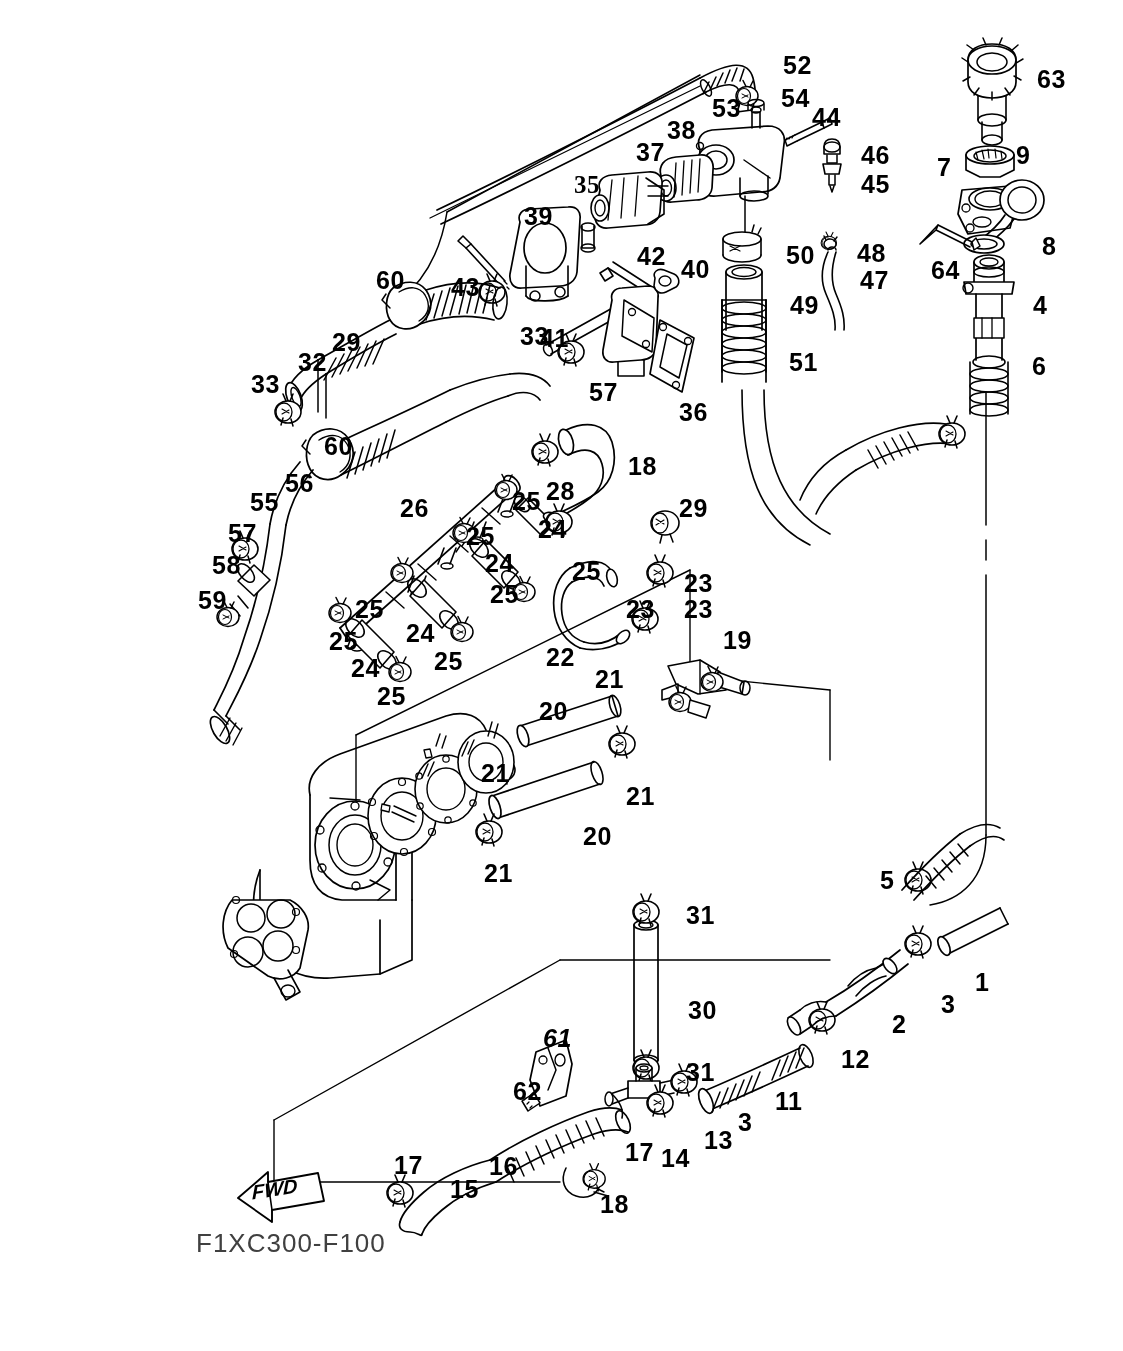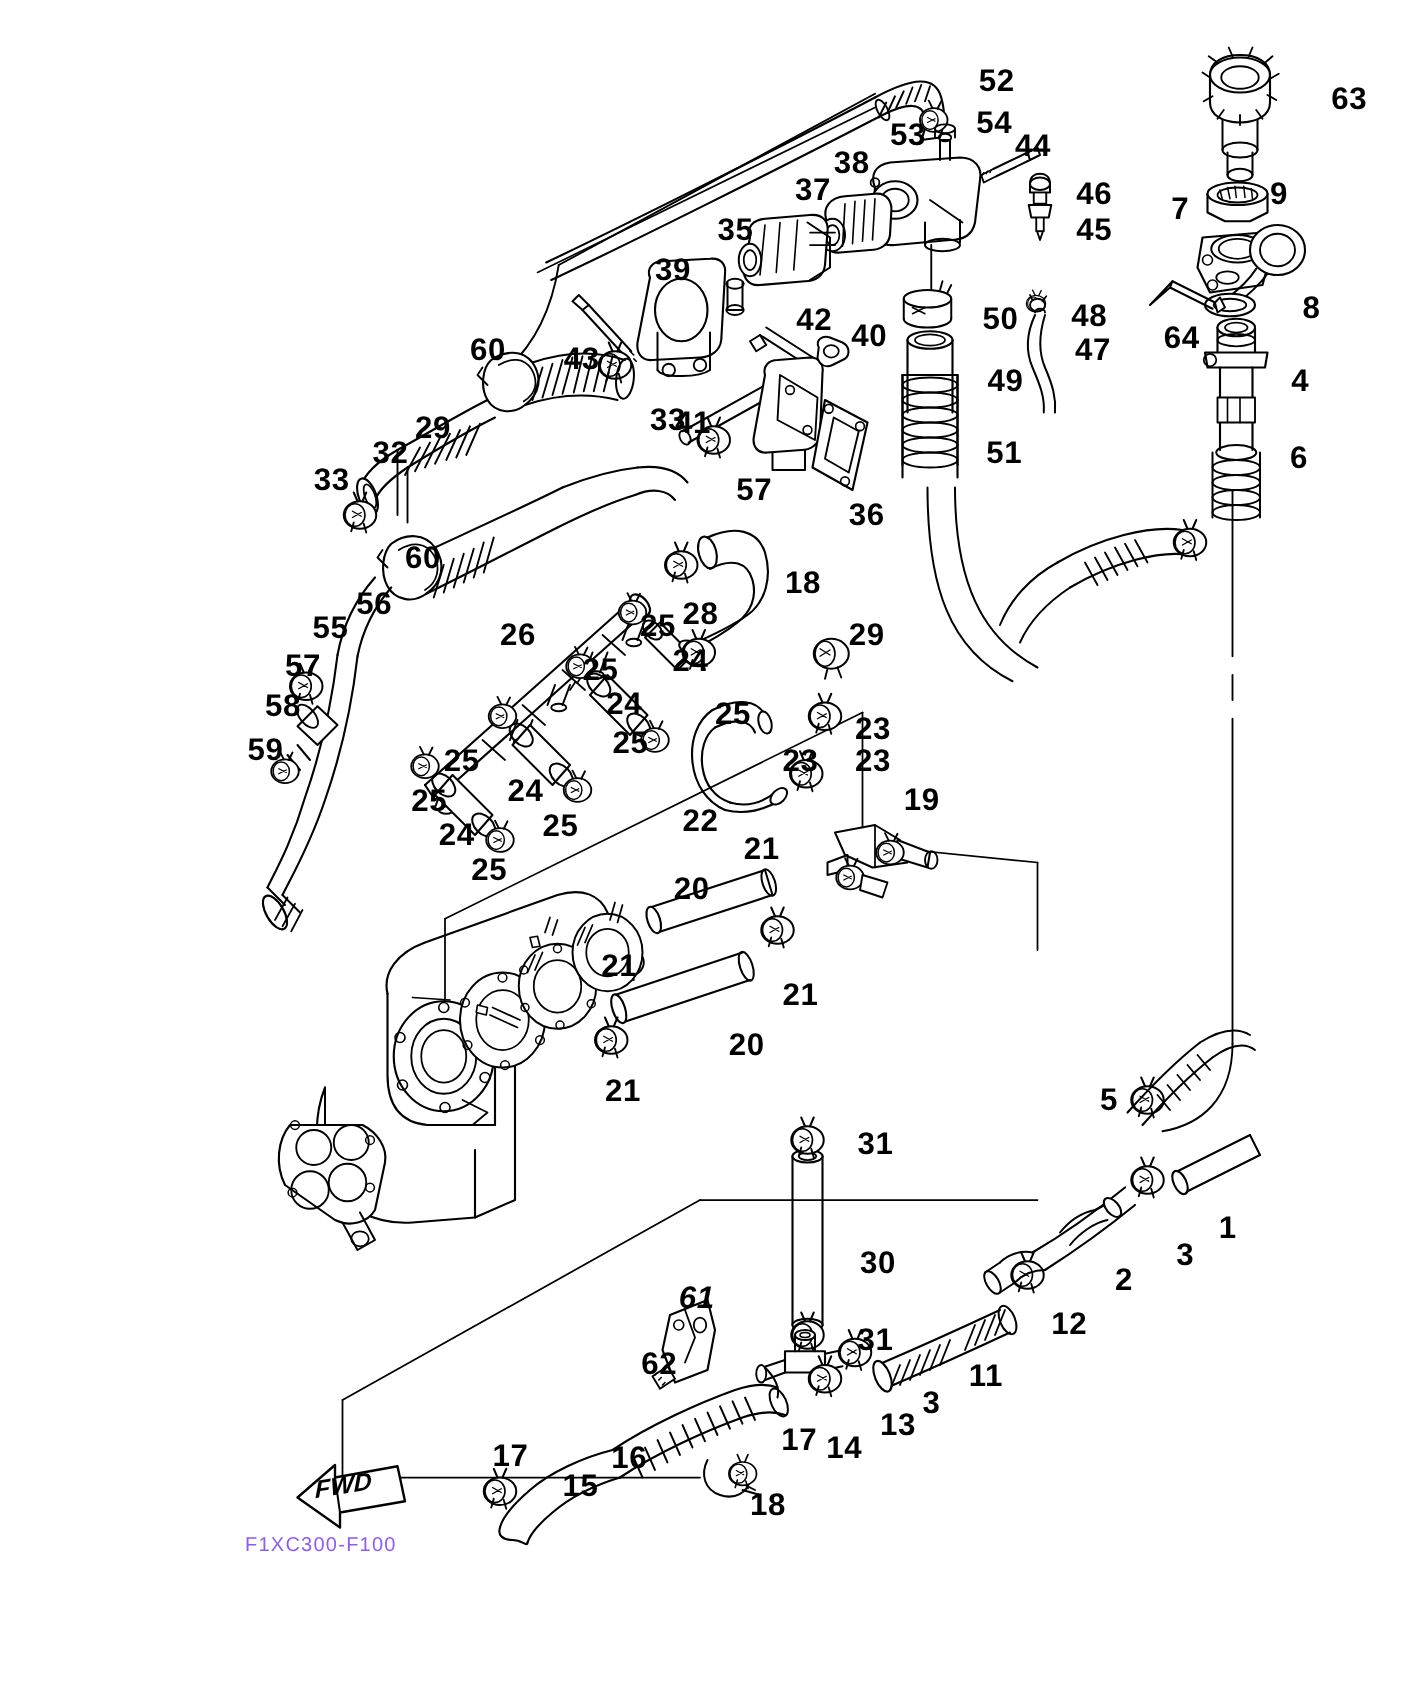--- a/index.html
+++ b/index.html
@@ -2,21 +2,21 @@
 <html><head>
 <meta charset="utf-8">
 <style>
   html,body{margin:0;padding:0;background:#fff;}
   body{width:1123px;height:1351px;font-family:"Liberation Sans",sans-serif;overflow:hidden;}
   #stage{position:relative;width:1123px;height:1351px;background:#fff;}
   #art{position:absolute;left:0;top:0;width:1123px;height:1351px;}
   .lbl{position:absolute;font-family:"Liberation Sans",sans-serif;font-size:25px;font-weight:bold;color:#000;
        letter-spacing:.5px;line-height:1;white-space:nowrap;}
   #code{position:absolute;left:196px;top:1228px;font-family:"Liberation Sans",sans-serif;
-        font-size:16px;color:#8b5cf6;letter-spacing:1px;white-space:nowrap;}
+        font-size:26px;color:#404040;letter-spacing:1px;white-space:nowrap;}
   #fwdtxt{position:absolute;left:252px;top:1178px;font-size:20px;font-weight:bold;font-style:italic;
           color:#000;transform:skewY(-9deg);letter-spacing:0px;}
 </style>
 </head>
 <body>
 
 <div id="stage">
 
   <svg id="art" viewBox="0 0 1123 1351" xmlns="http://www.w3.org/2000/svg">
     <defs>
@@ -540,31 +540,31 @@
       <path d="M238,1198 L268,1172 L268,1182 L318,1173 L324,1201 L272,1210 L272,1222 Z" stroke-width="1.9" fill="#fff"></path>
       <path d="M268,1182 L272,1210" stroke-width="1.6"></path>
     </g>
   </svg>
 
   <div id="fwdtxt">FWD</div>
   <div id="code">F1XC300-F100</div>
 
   <div id="callout-layer">
       <div class="lbl" style="left: 783px; top: 53px;">52</div>
-      <div class="lbl" style="left: 1037px; top: 67px; margin-left: 28px;">63</div>
+      <div class="lbl" style="left: 1037px; top: 67px;">63</div>
       <div class="lbl" style="left: 781px; top: 86px;">54</div>
       <div class="lbl" style="left: 712px; top: 96px;">53</div>
       <div class="lbl" style="left: 812px; top: 105px;">44</div>
       <div class="lbl" style="left: 667px; top: 118px;">38</div>
       <div class="lbl" style="left: 861px; top: 143px;">46</div>
       <div class="lbl" style="left: 1016px; top: 143px;">9</div>
       <div class="lbl" style="left: 636px; top: 140px;">37</div>
       <div class="lbl" style="left: 937px; top: 155px;">7</div>
       <div class="lbl" style="left: 861px; top: 172px;">45</div>
-      <div class="lbl" style="left: 574px; top: 172px;">35</div>
+      <div class="lbl" style="left: 574px; top: 172px; font-family: Liberation Serif, serif;">35</div>
       <div class="lbl" style="left: 1042px; top: 234px;">8</div>
       <div class="lbl" style="left: 524px; top: 204px;">39</div>
       <div class="lbl" style="left: 637px; top: 244px;">42</div>
       <div class="lbl" style="left: 786px; top: 243px;">50</div>
       <div class="lbl" style="left: 857px; top: 241px;">48</div>
       <div class="lbl" style="left: 931px; top: 258px;">64</div>
       <div class="lbl" style="left: 681px; top: 257px;">40</div>
       <div class="lbl" style="left: 860px; top: 268px;">47</div>
       <div class="lbl" style="left: 451px; top: 275px;">43</div>
       <div class="lbl" style="left: 376px; top: 268px;">60</div>

